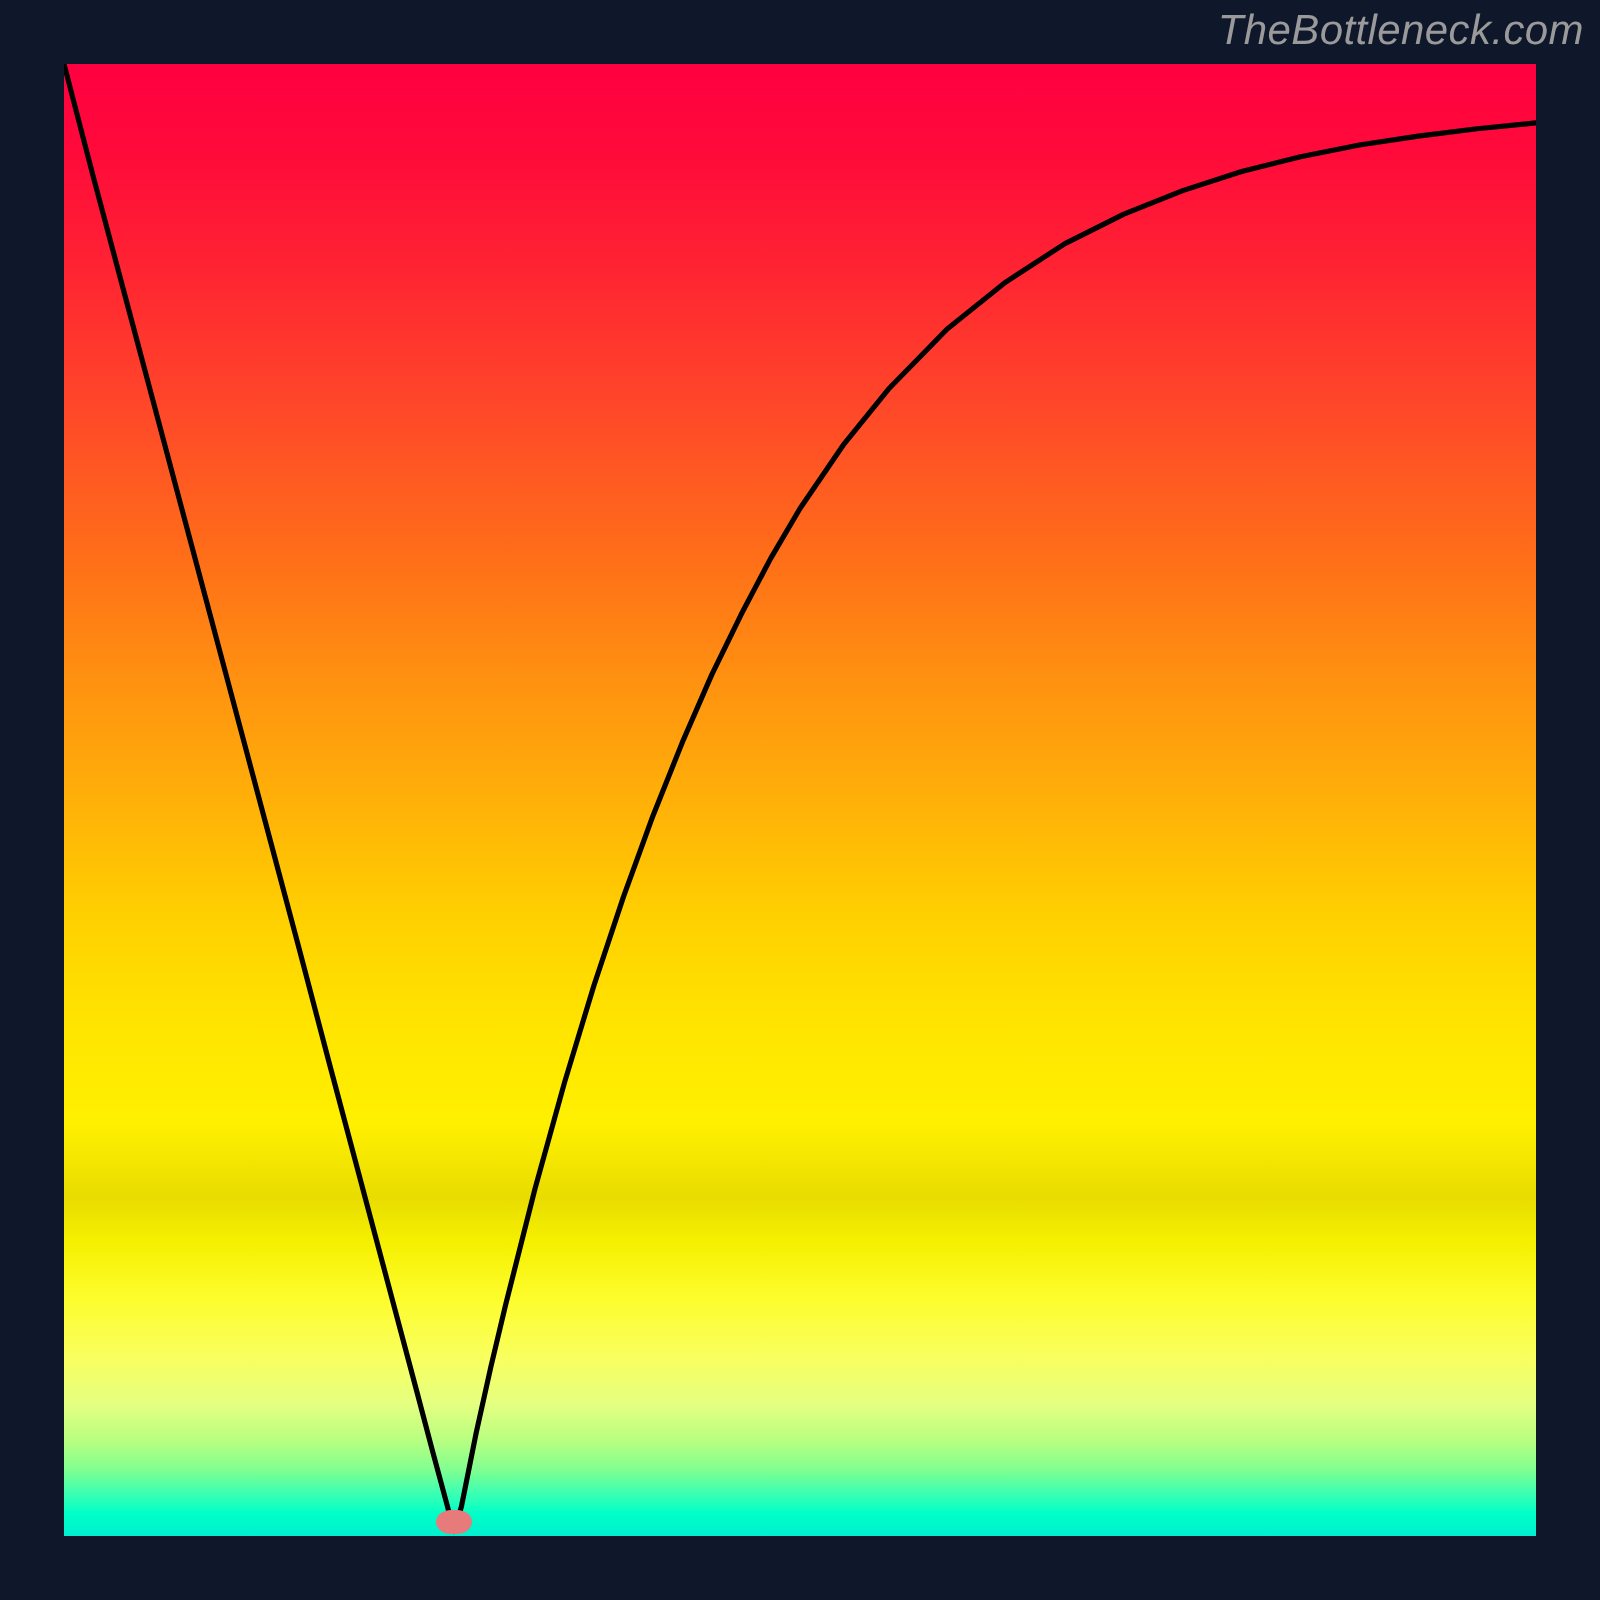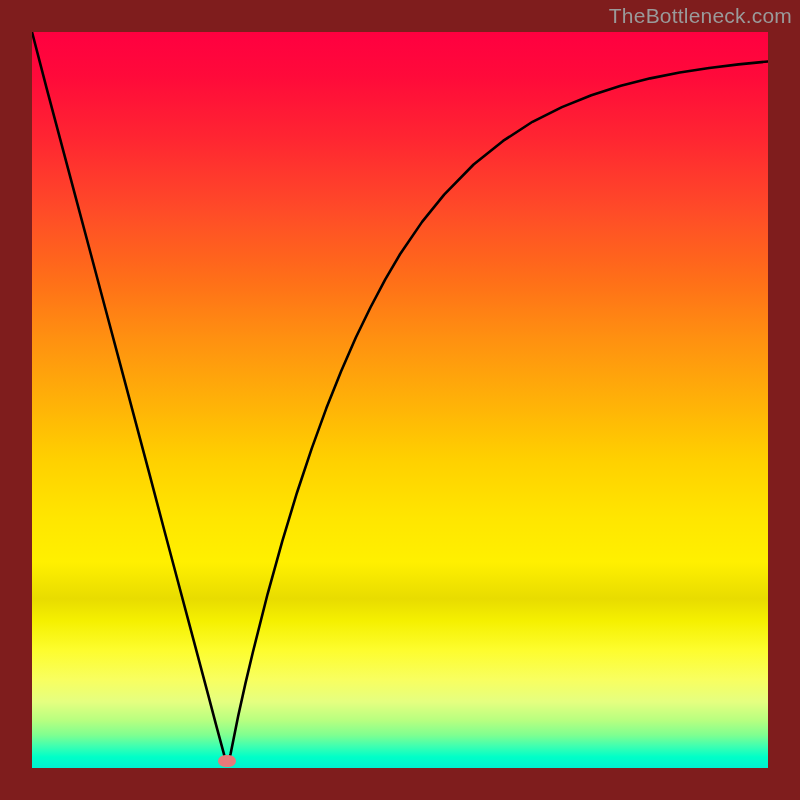--- a/index.html
+++ b/index.html
@@ -8,21 +8,22 @@
     width: 800px;
     height: 800px;
     overflow: hidden;
     background: #000;
     font-family: Arial, Helvetica, sans-serif;
   }
   .canvas {
     position: relative;
     width: 800px;
     height: 800px;
-    background: #7f1d1d;
+    background: #0f172a;
+    font-style: italic;
   }
   .plot-area {
     position: absolute;
     left: 32px;
     top: 32px;
     width: 736px;
     height: 736px;
     overflow: hidden;
   }
   .gradient-bg {

